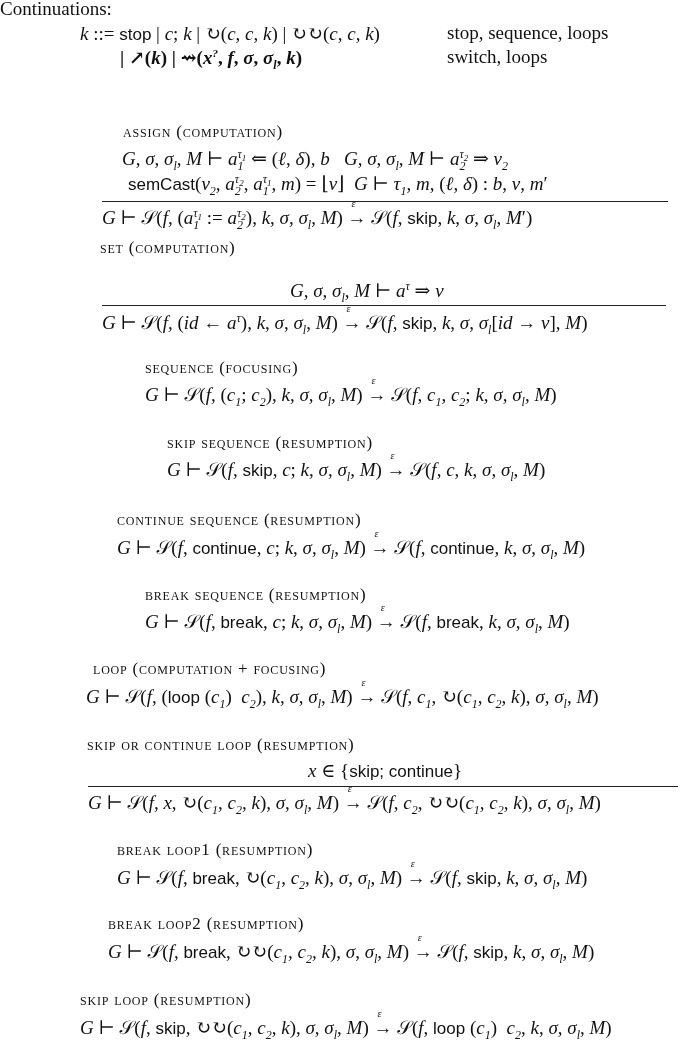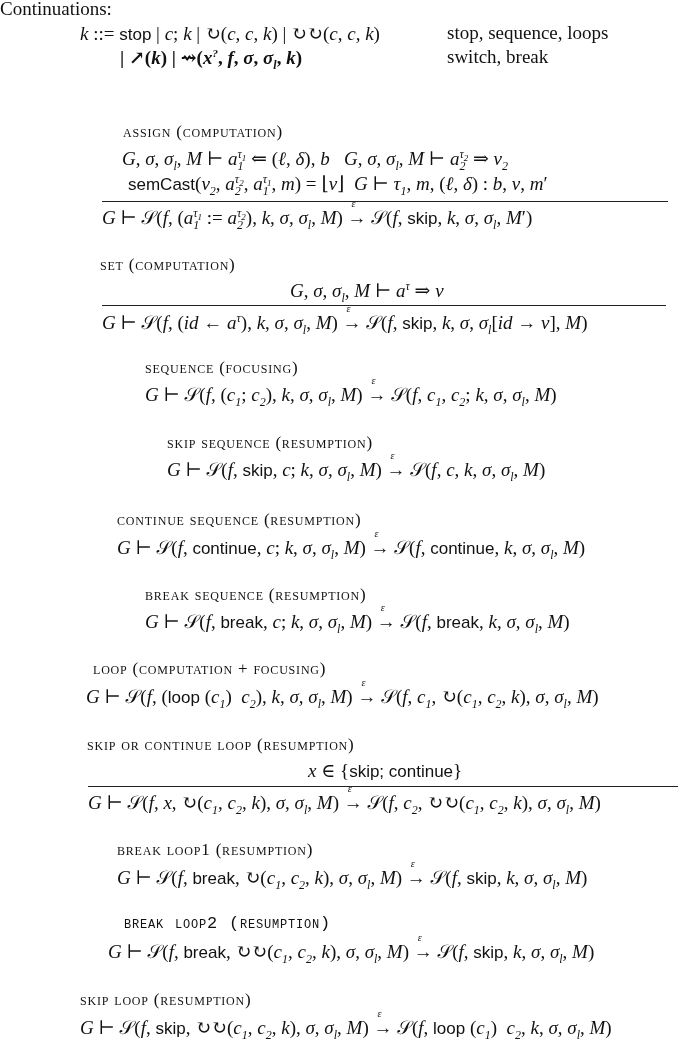--- a/index.html
+++ b/index.html
@@ -15,29 +15,29 @@
   .rule-line { position:absolute; height:1.3px; background:#222; }
 </style>
 </head>
 <body>
 
 <div class="abs txt" style="left:0;top:-2px;">Continuations:</div>
 
 <div class="abs math" style="left:80px;top:22px;">k <span class="u">::=</span> <span class="sf">stop</span> <span class="u">|</span> c<span class="u">;</span> k <span class="u">|</span> <span class="u">↻(</span>c<span class="u">,</span> c<span class="u">,</span> k<span class="u">)</span> <span class="u">|</span> <span class="u">↻↻(</span>c<span class="u">,</span> c<span class="u">,</span> k<span class="u">)</span></div>
 <div class="abs txt" style="left:447px;top:22px;">stop, sequence, loops</div>
 <div class="abs math" style="left:120px;top:46px;font-weight:bold;"><span class="u">| ↗(</span>k<span class="u">) | ⇝(</span>x<sup style="font-size:11px">?</sup><span class="u">,</span> f<span class="u">,</span> σ<span class="u">,</span> σ<sub style="font-size:12px">l</sub><span class="u">,</span> k<span class="u">)</span></div>
-<div class="abs txt" style="left:447px;top:46px;">switch, break</div>
+<div class="abs txt" style="left:447px;top:46px;">switch, loops</div>
 
 <div class="abs sc" style="left:123px;top:122px;"><span>ASSIGN</span> <span>(COMPUTATION)</span></div>
 <div class="abs math" style="left:122px;top:147px;">G<span class="u">,</span> σ<span class="u">,</span> σ<sub style="font-size:12px">l</sub><span class="u">,</span> M <span class="u">⊢</span> a<sub style="font-size:12px">1</sub><sup style="font-size:12px;margin-left:-6px">τ<sub style="font-size:9px">1</sub></sup> <span class="u">⇐ (</span>ℓ<span class="u">,</span> δ<span class="u">),</span> b &nbsp; G<span class="u">,</span> σ<span class="u">,</span> σ<sub style="font-size:12px">l</sub><span class="u">,</span> M <span class="u">⊢</span> a<sub style="font-size:12px">2</sub><sup style="font-size:12px;margin-left:-6px">τ<sub style="font-size:9px">2</sub></sup> <span class="u">⇒</span> v<sub style="font-size:12px">2</sub></div>
 <div class="abs math" style="left:128px;top:172px;"><span class="sf">semCast</span><span class="u">(</span>v<sub style="font-size:12px">2</sub><span class="u">,</span> a<sub style="font-size:12px">2</sub><sup style="font-size:12px;margin-left:-6px">τ<sub style="font-size:9px">2</sub></sup><span class="u">,</span> a<sub style="font-size:12px">1</sub><sup style="font-size:12px;margin-left:-6px">τ<sub style="font-size:9px">1</sub></sup><span class="u">,</span> m<span class="u">) = ⌊</span>v<span class="u">⌋</span> &nbsp;G <span class="u">⊢</span> τ<sub style="font-size:12px">1</sub><span class="u">,</span> m<span class="u">, (</span>ℓ<span class="u">,</span> δ<span class="u">) :</span> b<span class="u">,</span> v<span class="u">,</span> m<span class="u">′</span></div>
 <div class="rule-line" style="left:102px;top:201px;width:566px;"></div>
 <div class="abs math" style="left:102px;top:206px;">G <span class="u">⊢</span> <span class="u">𝒮(</span>f<span class="u">, (</span>a<sub style="font-size:12px">1</sub><sup style="font-size:12px;margin-left:-6px">τ<sub style="font-size:9px">1</sub></sup> <span class="u">:=</span> a<sub style="font-size:12px">2</sub><sup style="font-size:12px;margin-left:-6px">τ<sub style="font-size:9px">2</sub></sup><span class="u">),</span> k<span class="u">,</span> σ<span class="u">,</span> σ<sub style="font-size:12px">l</sub><span class="u">,</span> M<span class="u">)</span> <span class="u" style="position:relative">→<span style="position:absolute;left:4px;top:-9px;font-size:10px;font-style:italic">ε</span></span> <span class="u">𝒮(</span>f<span class="u">,</span> <span class="sf">skip</span><span class="u">,</span> k<span class="u">,</span> σ<span class="u">,</span> σ<sub style="font-size:12px">l</sub><span class="u">,</span> M<span class="u">′)</span></div>
 
-<div class="abs sc" style="left:100px;top:255px;text-align:center;"><span>SET</span> <span>(COMPUTATION)</span></div>
+<div class="abs sc" style="left:100px;top:238px;text-align:center;"><span>SET</span> <span>(COMPUTATION)</span></div>
 <div class="abs math" style="left:290px;top:279px;">G<span class="u">,</span> σ<span class="u">,</span> σ<sub style="font-size:12px">l</sub><span class="u">,</span> M <span class="u">⊢</span> a<sup style="font-size:12px">τ</sup> <span class="u">⇒</span> v</div>
 <div class="rule-line" style="left:102px;top:305px;width:564px;"></div>
 <div class="abs math" style="left:102px;top:311px;">G <span class="u">⊢</span> <span class="u">𝒮(</span>f<span class="u">, (</span>id <span class="u">←</span> a<sup style="font-size:12px">τ</sup><span class="u">),</span> k<span class="u">,</span> σ<span class="u">,</span> σ<sub style="font-size:12px">l</sub><span class="u">,</span> M<span class="u">)</span> <span class="u" style="position:relative">→<span style="position:absolute;left:4px;top:-9px;font-size:10px;font-style:italic">ε</span></span> <span class="u">𝒮(</span>f<span class="u">,</span> <span class="sf">skip</span><span class="u">,</span> k<span class="u">,</span> σ<span class="u">,</span> σ<sub style="font-size:12px">l</sub><span class="u">[</span>id <span class="u">→</span> v<span class="u">],</span> M<span class="u">)</span></div>
 
 <div class="abs sc" style="left:145px;top:358px;"><span>SEQUENCE</span> <span>(FOCUSING)</span></div>
 <div class="abs math" style="left:145px;top:383px;">G <span class="u">⊢</span> <span class="u">𝒮(</span>f<span class="u">, (</span>c<sub style="font-size:12px">1</sub><span class="u">;</span> c<sub style="font-size:12px">2</sub><span class="u">),</span> k<span class="u">,</span> σ<span class="u">,</span> σ<sub style="font-size:12px">l</sub><span class="u">,</span> M<span class="u">)</span> <span class="u" style="position:relative">→<span style="position:absolute;left:4px;top:-9px;font-size:10px;font-style:italic">ε</span></span> <span class="u">𝒮(</span>f<span class="u">,</span> c<sub style="font-size:12px">1</sub><span class="u">,</span> c<sub style="font-size:12px">2</sub><span class="u">;</span> k<span class="u">,</span> σ<span class="u">,</span> σ<sub style="font-size:12px">l</sub><span class="u">,</span> M<span class="u">)</span></div>
 
 <div class="abs sc" style="left:167px;top:433px;"><span>SKIP SEQUENCE</span> <span>(RESUMPTION)</span></div>
 <div class="abs math" style="left:167px;top:458px;">G <span class="u">⊢</span> <span class="u">𝒮(</span>f<span class="u">,</span> <span class="sf">skip</span><span class="u">,</span> c<span class="u">;</span> k<span class="u">,</span> σ<span class="u">,</span> σ<sub style="font-size:12px">l</sub><span class="u">,</span> M<span class="u">)</span> <span class="u" style="position:relative">→<span style="position:absolute;left:4px;top:-9px;font-size:10px;font-style:italic">ε</span></span> <span class="u">𝒮(</span>f<span class="u">,</span> c<span class="u">,</span> k<span class="u">,</span> σ<span class="u">,</span> σ<sub style="font-size:12px">l</sub><span class="u">,</span> M<span class="u">)</span></div>
 
@@ -51,17 +51,17 @@
 <div class="abs math" style="left:86px;top:685px;">G <span class="u">⊢</span> <span class="u">𝒮(</span>f<span class="u">, (</span><span class="sf">loop</span> <span class="u">(</span>c<sub style="font-size:12px">1</sub><span class="u">)</span>&nbsp; c<sub style="font-size:12px">2</sub><span class="u">),</span> k<span class="u">,</span> σ<span class="u">,</span> σ<sub style="font-size:12px">l</sub><span class="u">,</span> M<span class="u">)</span> <span class="u" style="position:relative">→<span style="position:absolute;left:4px;top:-9px;font-size:10px;font-style:italic">ε</span></span> <span class="u">𝒮(</span>f<span class="u">,</span> c<sub style="font-size:12px">1</sub><span class="u">, ↻(</span>c<sub style="font-size:12px">1</sub><span class="u">,</span> c<sub style="font-size:12px">2</sub><span class="u">,</span> k<span class="u">),</span> σ<span class="u">,</span> σ<sub style="font-size:12px">l</sub><span class="u">,</span> M<span class="u">)</span></div>
 
 <div class="abs sc" style="left:87px;top:735px;"><span>SKIP OR CONTINUE LOOP</span> <span>(RESUMPTION)</span></div>
 <div class="abs math" style="left:308px;top:759px;">x <span class="u">∈ {</span><span class="sf">skip; continue</span><span class="u">}</span></div>
 <div class="rule-line" style="left:88px;top:786px;width:590px;"></div>
 <div class="abs math" style="left:88px;top:791px;">G <span class="u">⊢</span> <span class="u">𝒮(</span>f<span class="u">,</span> x<span class="u">, ↻(</span>c<sub style="font-size:12px">1</sub><span class="u">,</span> c<sub style="font-size:12px">2</sub><span class="u">,</span> k<span class="u">),</span> σ<span class="u">,</span> σ<sub style="font-size:12px">l</sub><span class="u">,</span> M<span class="u">)</span> <span class="u" style="position:relative">→<span style="position:absolute;left:4px;top:-9px;font-size:10px;font-style:italic">ε</span></span> <span class="u">𝒮(</span>f<span class="u">,</span> c<sub style="font-size:12px">2</sub><span class="u">, ↻↻(</span>c<sub style="font-size:12px">1</sub><span class="u">,</span> c<sub style="font-size:12px">2</sub><span class="u">,</span> k<span class="u">),</span> σ<span class="u">,</span> σ<sub style="font-size:12px">l</sub><span class="u">,</span> M<span class="u">)</span></div>
 
 <div class="abs sc" style="left:117px;top:840px;"><span>BREAK LOOP1</span> <span>(RESUMPTION)</span></div>
 <div class="abs math" style="left:117px;top:866px;">G <span class="u">⊢</span> <span class="u">𝒮(</span>f<span class="u">,</span> <span class="sf">break</span><span class="u">, ↻(</span>c<sub style="font-size:12px">1</sub><span class="u">,</span> c<sub style="font-size:12px">2</sub><span class="u">,</span> k<span class="u">),</span> σ<span class="u">,</span> σ<sub style="font-size:12px">l</sub><span class="u">,</span> M<span class="u">)</span> <span class="u" style="position:relative">→<span style="position:absolute;left:4px;top:-9px;font-size:10px;font-style:italic">ε</span></span> <span class="u">𝒮(</span>f<span class="u">,</span> <span class="sf">skip</span><span class="u">,</span> k<span class="u">,</span> σ<span class="u">,</span> σ<sub style="font-size:12px">l</sub><span class="u">,</span> M<span class="u">)</span></div>
 
-<div class="abs sc" style="left:124px;top:914px;font-family:Liberation Mono, monospace;"><span>BREAK LOOP2</span> <span>(RESUMPTION)</span></div>
+<div class="abs sc" style="left:108px;top:914px;"><span>BREAK LOOP2</span> <span>(RESUMPTION)</span></div>
 <div class="abs math" style="left:108px;top:940px;">G <span class="u">⊢</span> <span class="u">𝒮(</span>f<span class="u">,</span> <span class="sf">break</span><span class="u">, ↻↻(</span>c<sub style="font-size:12px">1</sub><span class="u">,</span> c<sub style="font-size:12px">2</sub><span class="u">,</span> k<span class="u">),</span> σ<span class="u">,</span> σ<sub style="font-size:12px">l</sub><span class="u">,</span> M<span class="u">)</span> <span class="u" style="position:relative">→<span style="position:absolute;left:4px;top:-9px;font-size:10px;font-style:italic">ε</span></span> <span class="u">𝒮(</span>f<span class="u">,</span> <span class="sf">skip</span><span class="u">,</span> k<span class="u">,</span> σ<span class="u">,</span> σ<sub style="font-size:12px">l</sub><span class="u">,</span> M<span class="u">)</span></div>
 
 <div class="abs sc" style="left:80px;top:990px;"><span>SKIP LOOP</span> <span>(RESUMPTION)</span></div>
 <div class="abs math" style="left:80px;top:1016px;">G <span class="u">⊢</span> <span class="u">𝒮(</span>f<span class="u">,</span> <span class="sf">skip</span><span class="u">, ↻↻(</span>c<sub style="font-size:12px">1</sub><span class="u">,</span> c<sub style="font-size:12px">2</sub><span class="u">,</span> k<span class="u">),</span> σ<span class="u">,</span> σ<sub style="font-size:12px">l</sub><span class="u">,</span> M<span class="u">)</span> <span class="u" style="position:relative">→<span style="position:absolute;left:4px;top:-9px;font-size:10px;font-style:italic">ε</span></span> <span class="u">𝒮(</span>f<span class="u">,</span> <span class="sf">loop</span> <span class="u">(</span>c<sub style="font-size:12px">1</sub><span class="u">)</span>&nbsp; c<sub style="font-size:12px">2</sub><span class="u">,</span> k<span class="u">,</span> σ<span class="u">,</span> σ<sub style="font-size:12px">l</sub><span class="u">,</span> M<span class="u">)</span></div>
 
 </body></html>

